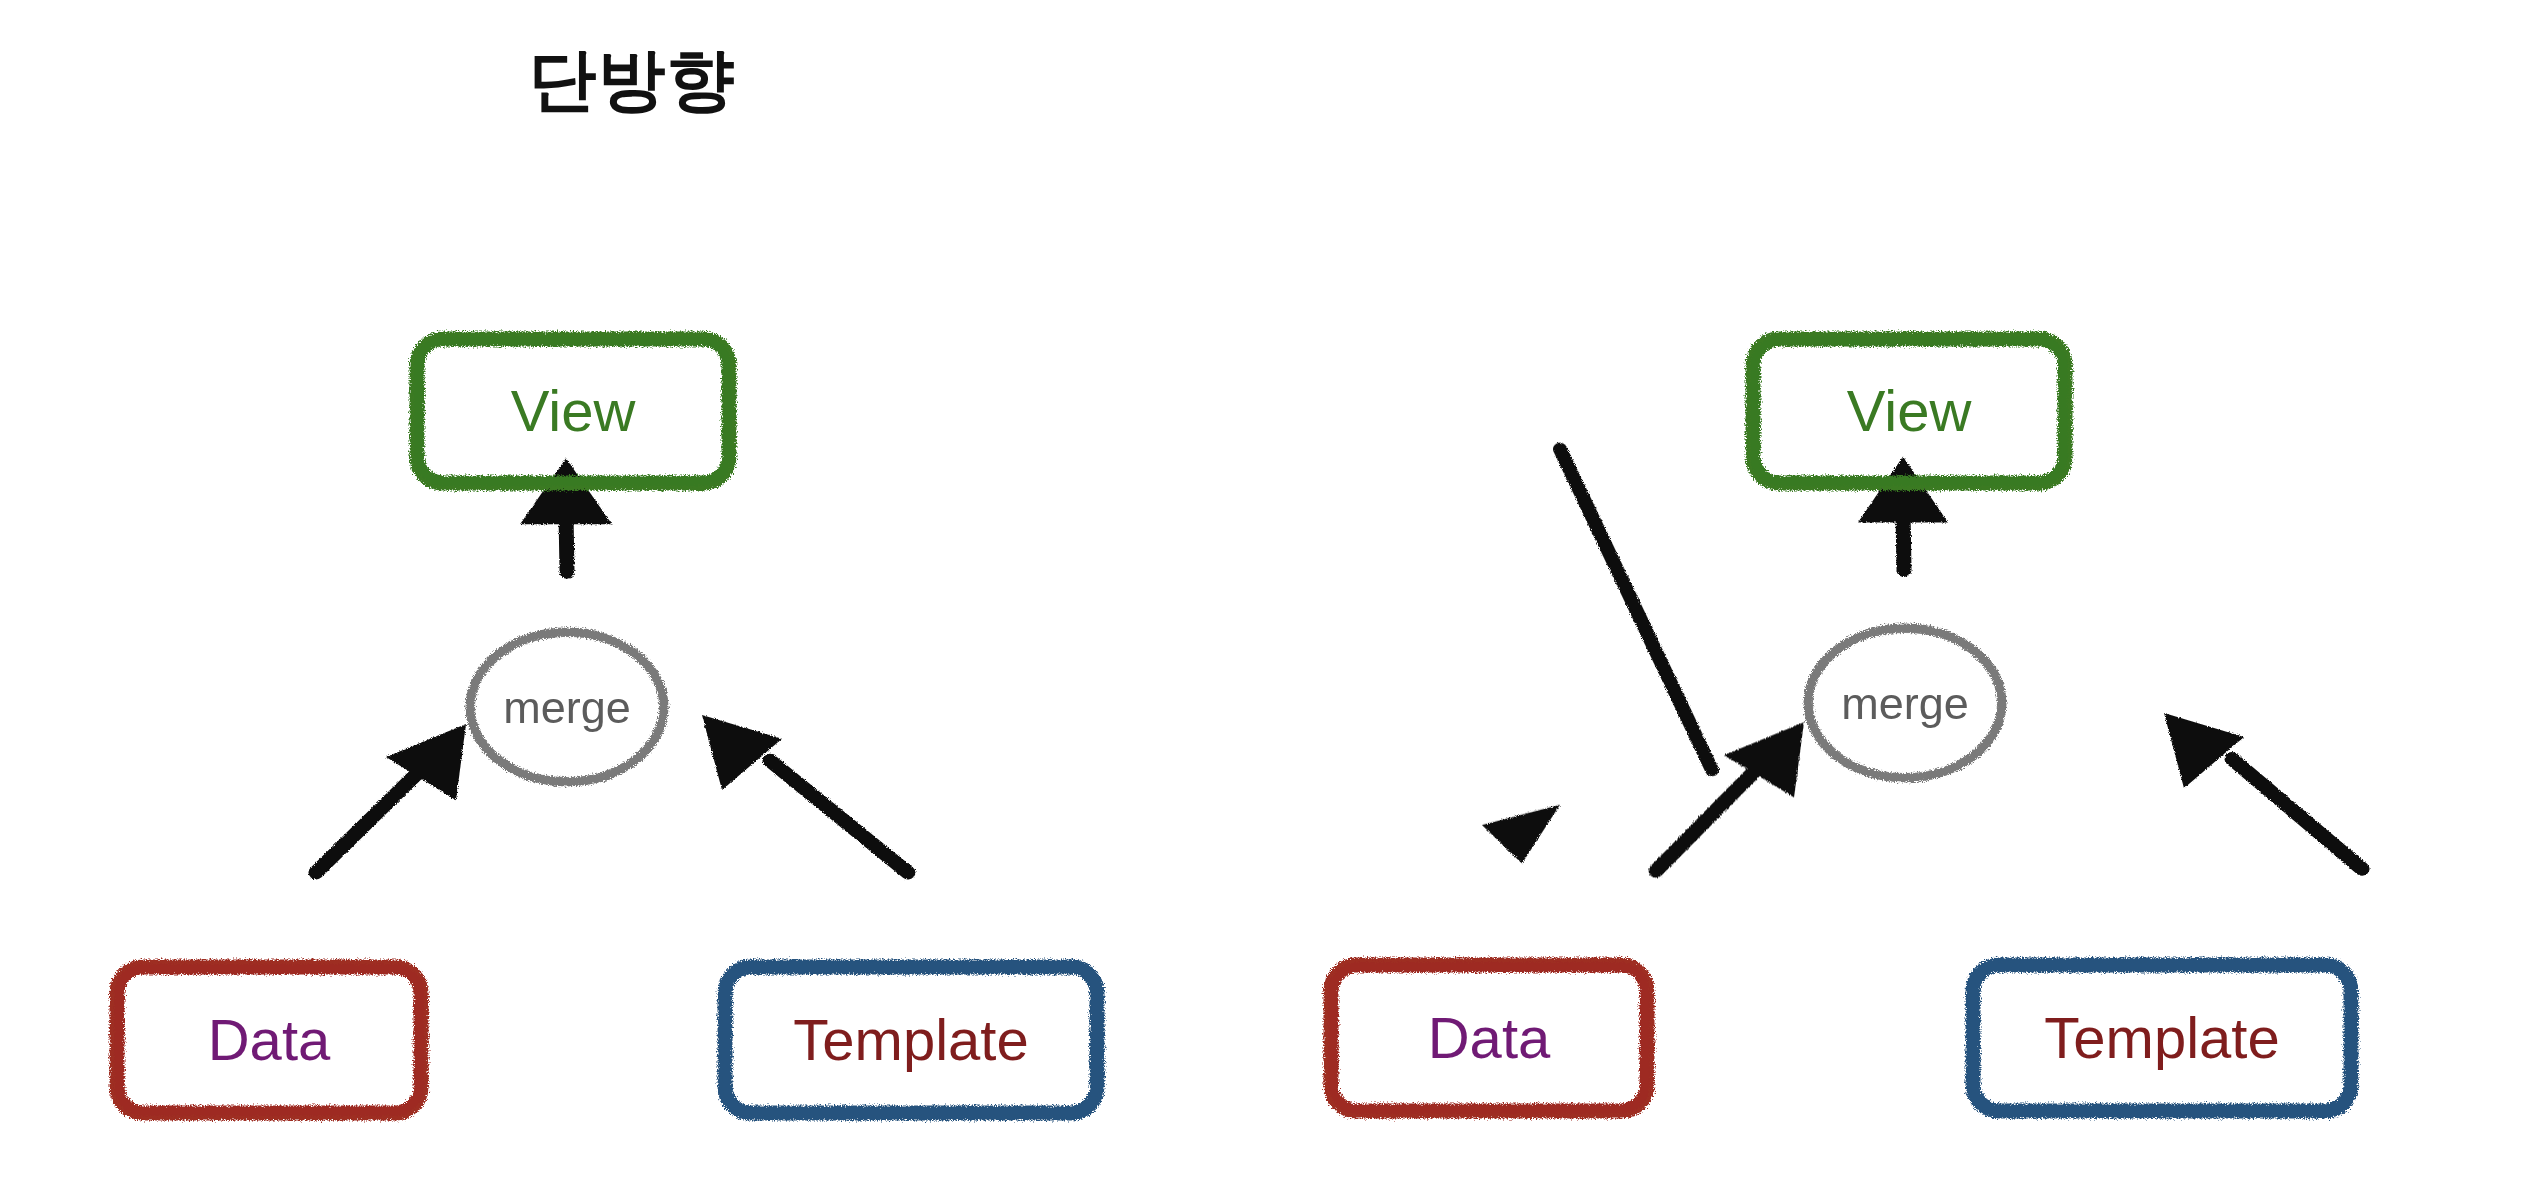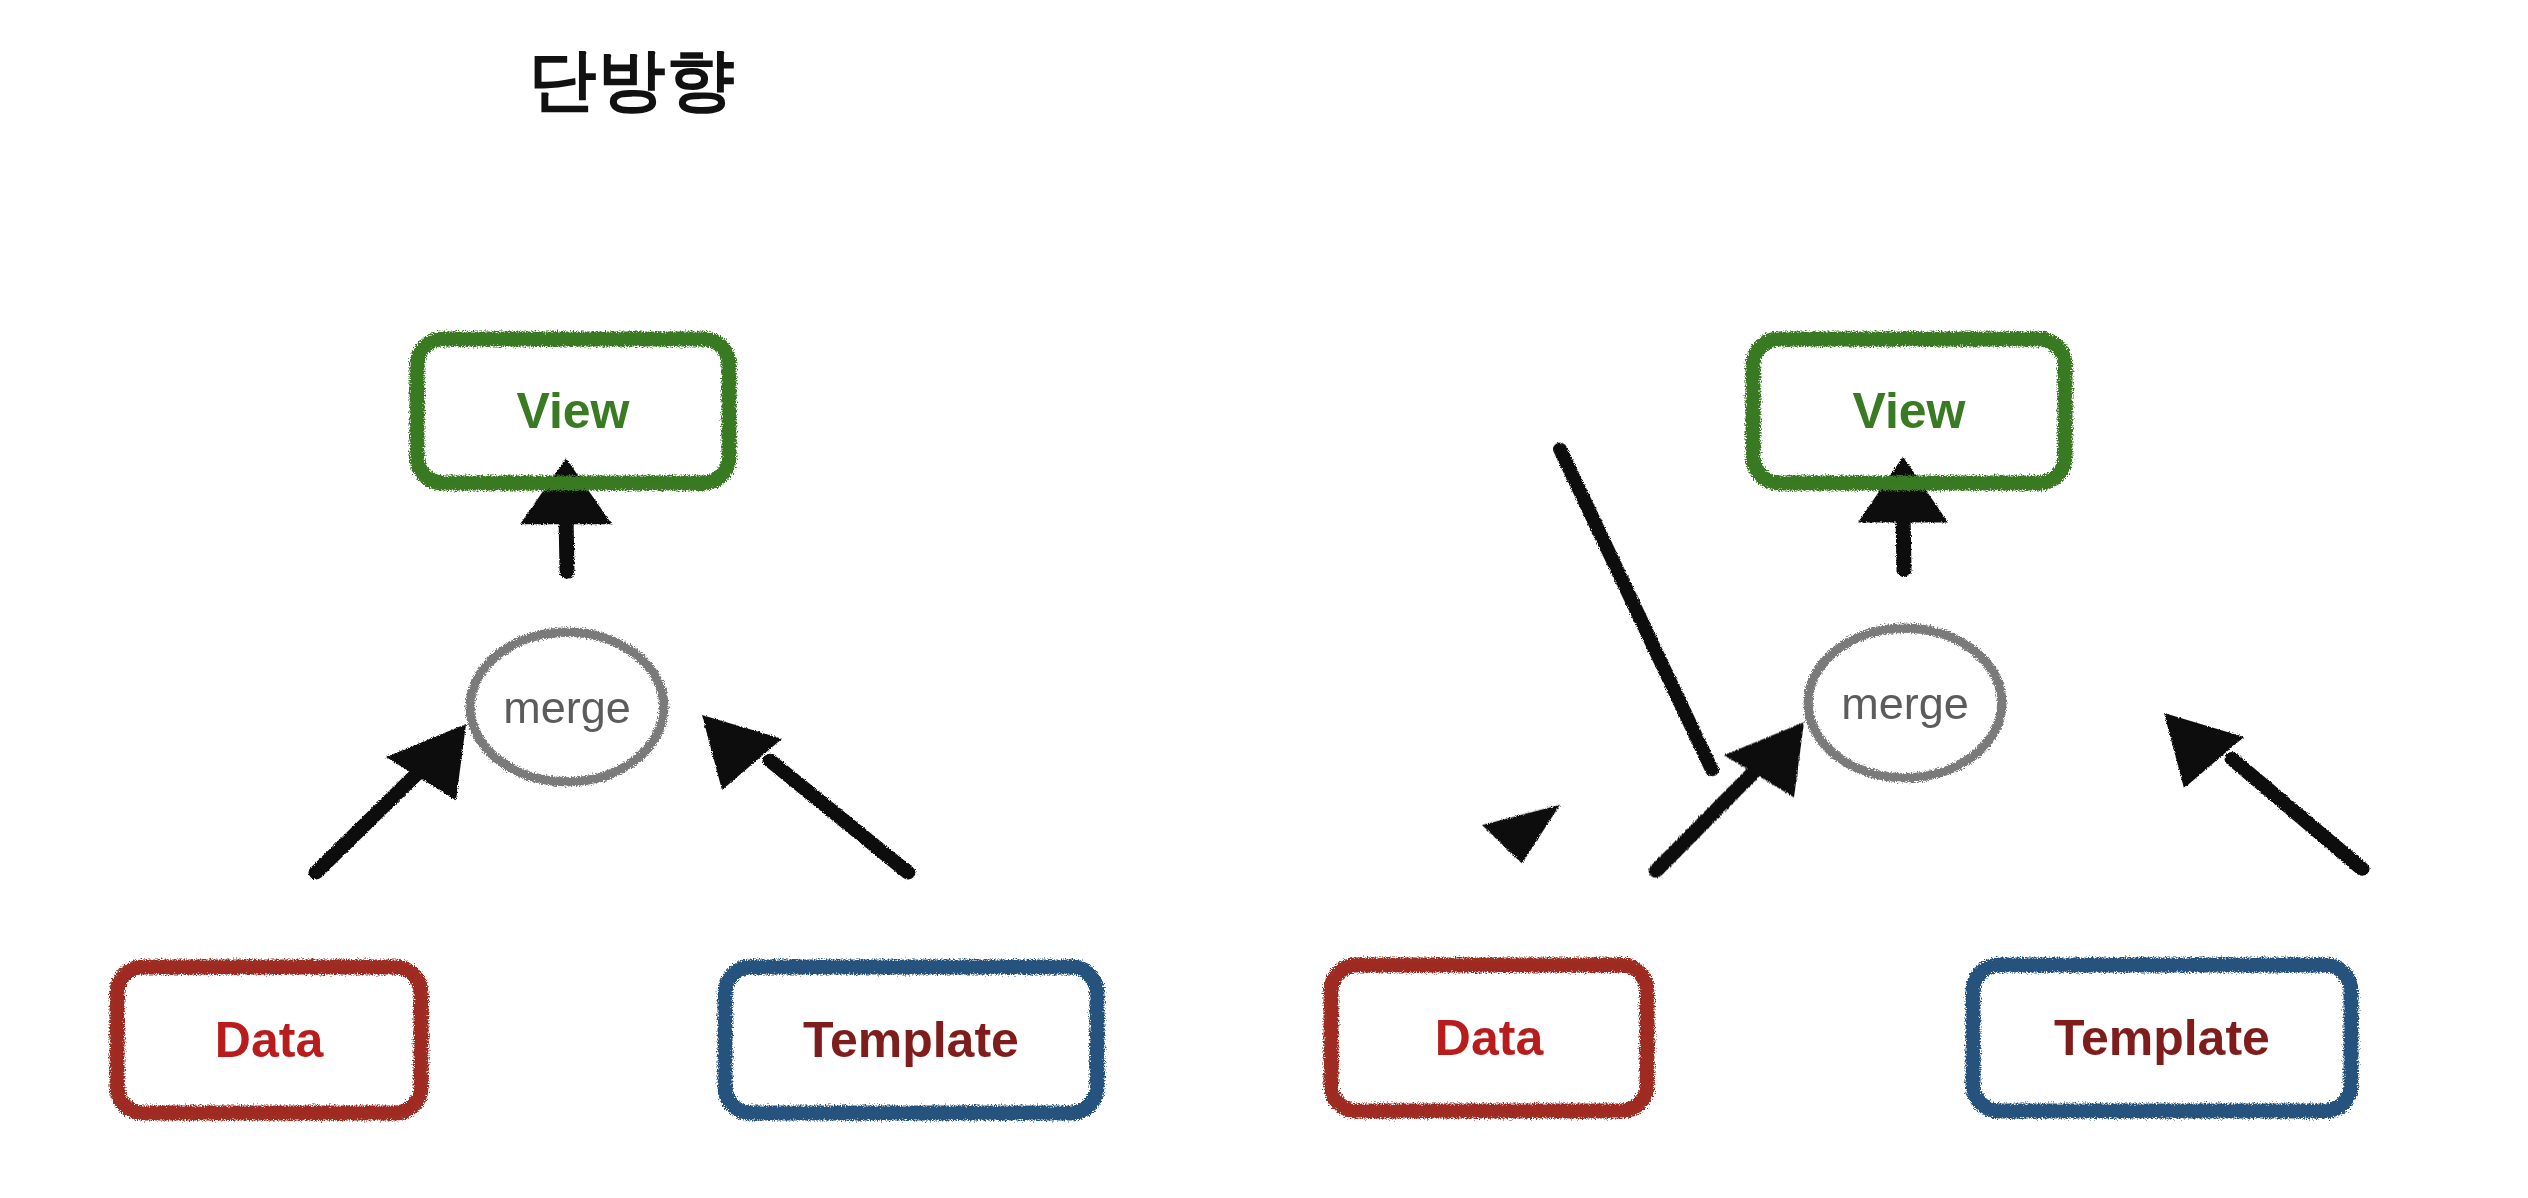--- a/index.html
+++ b/index.html
@@ -26,35 +26,35 @@
   }
 
   
   .node{
     position:absolute;
     display:flex;align-items:center;justify-content:center;
     box-sizing:border-box;
     background:#ffffff;
   }
   .node .label{
-    font-size:50px;
-    font-weight:700;
+    font-size:58px;
+    font-weight:400;
     line-height:1;
     white-space:nowrap;
     position:relative;
     z-index:3;
   }
   .node .sketchbox{
     position:absolute;inset:0;z-index:2;
     pointer-events:none;
   }
   .node .sketchbox svg{width:100%;height:100%;display:block;overflow:visible;}
 
   .node.view .label{color:#3a7a23;}
-  .node.data .label{color:#b91c1c;}
+  .node.data .label{color:#701a75;}
   .node.template .label{color:#7f1d1d;}
 
   
   .merge{
     position:absolute;
     display:flex;align-items:center;justify-content:center;
   }
   .merge .sketchbox{position:absolute;inset:0;z-index:2;}
   .merge .sketchbox svg{width:100%;height:100%;display:block;overflow:visible;}
   .merge .label{

